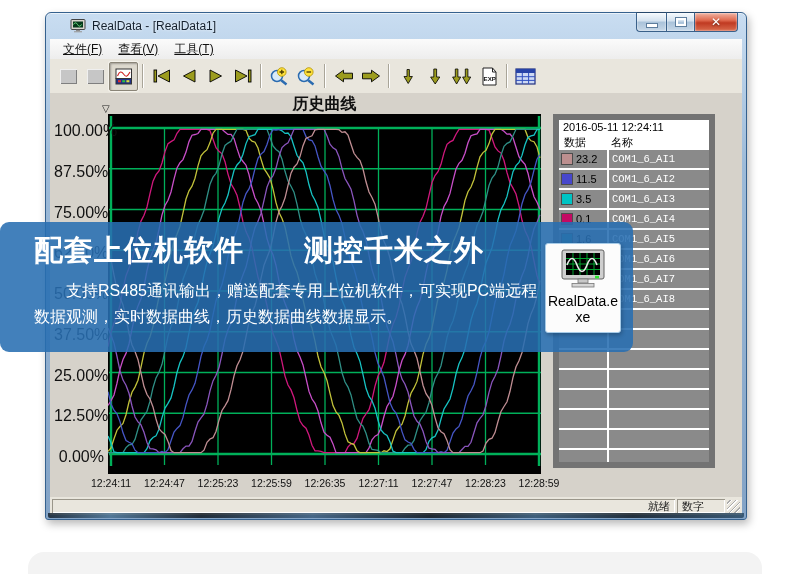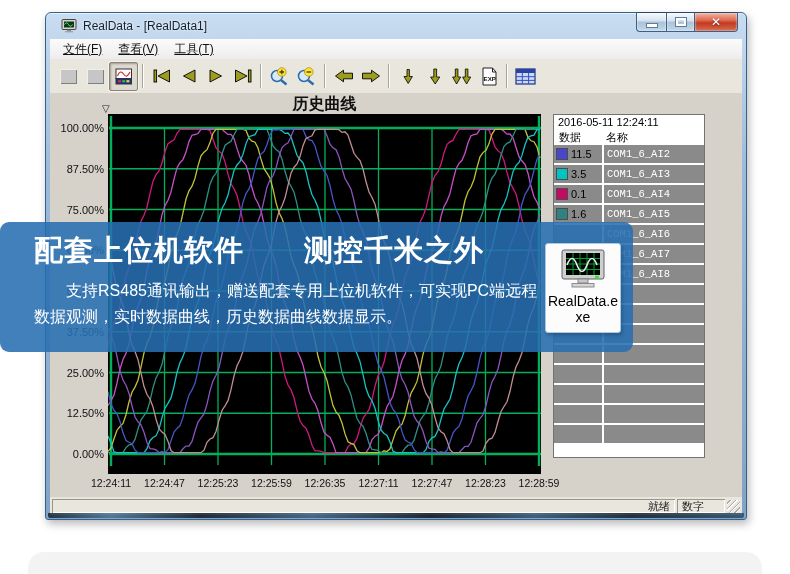--- a/index.html
+++ b/index.html
@@ -11,21 +11,21 @@
         background:#f3f3f3;border-radius:16px 16px 0 0;}
 
   
   .window{position:absolute;left:45px;top:12px;width:700px;height:506px;
         border:1px solid #35618e;border-radius:6px 6px 3px 3px;
         background:linear-gradient(180deg,#c9ddf1 0%,#9dbbd9 30%,#83a3c6 100%);
         box-shadow:inset 0 1px 0 rgba(255,255,255,.6), 2px 4px 9px rgba(0,0,0,.28);}
   .window::after{content:"";position:absolute;left:2px;right:2px;bottom:1px;height:5px;
         border-radius:0 0 2px 2px;opacity:.85;
         background:linear-gradient(90deg,#16222e 0%,#49708f 9%,#101820 22%,#3c5d7c 38%,#0d1319 55%,#33546f 70%,#121c26 84%,#2c4c66 100%);}
-  .titlebar{position:absolute;left:0;top:0;right:0;height:26px;display:flex;align-items:center;padding:0 15px;}
+  .titlebar{position:absolute;left:0;top:0;right:0;height:26px;display:flex;align-items:center;padding:0 24px;}
   .title-text{font-size:12px;color:#15212e;margin-left:6px;text-shadow:0 0 3px rgba(255,255,255,.9);}
   .caption-buttons{position:absolute;top:-1px;right:8px;display:flex;}
   .cap-btn{height:18px;border:1px solid #3a618a;border-top:1px solid #27486b;display:flex;align-items:center;justify-content:center;
         background:linear-gradient(#f6fafd,#d3e1ee 45%,#a9c2da 50%,#c6d7e7);box-shadow:inset 0 0 2px #fff;}
   .cap-min{width:29px;border-radius:0 0 0 4px;border-right:none;}
   .cap-max{width:27px;}
   .cap-close{width:42px;border-radius:0 0 4px 0;border-left:none;
         background:linear-gradient(#f0b3a2,#e06a4f 40%,#c03a22 55%,#d96b4d);}
   .glyph-min{width:10px;height:3px;background:#fff;border:1px solid #5d7d9d;margin-top:6px;}
   .glyph-max{width:10px;height:8px;border:2px solid #fff;outline:1px solid #5d7d9d;box-sizing:border-box;background:transparent;}
@@ -41,26 +41,26 @@
   .tb-sep{width:1px;height:24px;background:#a9a598;border-right:1px solid #fff;margin:0 4px;}
   .tb-btn{width:27px;height:27px;display:flex;align-items:center;justify-content:center;border-radius:2px;}
   .tb-btn.pressed{border:1px solid #8a8578;background:#ddd9ce;box-shadow:inset 1px 1px 2px rgba(0,0,0,.28), 0 0 0 1px #f5f3ec;}
   .sq{width:17px;height:15px;background:#c6c6c6;box-shadow:inset 1px 1px 0 #efefef, inset -1px -1px 0 #7f7f7f;}
 
   .client{position:absolute;top:80px;left:4px;right:4px;bottom:22px;background:#d6d2ca;overflow:hidden;}
   .chart-title{position:absolute;left:58px;top:1px;width:433px;text-align:center;
         font-size:16px;font-weight:bold;color:#111;}
   .plot-wrap{position:absolute;left:58px;top:21px;width:433px;height:360px;background:#000;}
   .plot-marker{position:absolute;left:52px;top:10px;font-size:10px;color:#1a1a1a;}
-  .ylabel{position:absolute;width:50px;text-align:right;font-size:11px;color:#111;}
+  .ylabel{position:absolute;width:50px;text-align:right;font-size:16px;color:#111;}
   .xlabel{position:absolute;width:62px;text-align:center;font-size:10.5px;color:#111;}
 
   
   .dtable{position:absolute;left:503px;top:21px;width:150px;height:342px;background:#fff;
-        border:1px solid #737373;overflow:hidden;font-size:11px;}
+        border:6px solid #737373;overflow:hidden;font-size:11px;}
   .dt-ts{height:15px;line-height:15px;padding-left:4px;color:#000;background:#fff;}
   .dt-head{position:relative;height:14px;background:#fff;color:#000;border-bottom:1px solid #fff;}
   .dt-head .c1{position:absolute;left:5px;top:0;}
   .dt-head .c2{position:absolute;left:52px;top:0;}
   .dt-row{display:flex;height:18px;margin-bottom:2px;}
   .dt-val{width:46px;background:#8a8a8a;display:flex;align-items:center;gap:3px;padding-left:2px;color:#000;margin-right:2px;}
   .dt-name{flex:1;background:#8a8a8a;color:#fff;display:flex;align-items:center;padding-left:3px;
         font-family:"Liberation Mono","DejaVu Sans Mono",monospace;font-size:10.5px;}
   .swatch{width:10px;height:10px;border:1px solid #4c4c4c;flex:0 0 auto;}
 
@@ -291,20 +291,27 @@
 
       <div class="dtable">
         <div class="dt-ts">2016-05-11 12:24:11</div>
         <div class="dt-head">
           <span class="c1">数据</span>
           <span class="c2">名称</span>
         </div>
         <div id="dt-rows">
             <div class="dt-row">
               <div class="dt-val">
+                <span class="swatch" style="background: rgb(188, 143, 143);"></span>
+                <span>23.2</span>
+              </div>
+              <div class="dt-name">COM1_6_AI1</div>
+            </div>
+            <div class="dt-row">
+              <div class="dt-val">
                 <span class="swatch" style="background: rgb(71, 71, 204);"></span>
                 <span>11.5</span>
               </div>
               <div class="dt-name">COM1_6_AI2</div>
             </div>
             <div class="dt-row">
               <div class="dt-val">
                 <span class="swatch" style="background: rgb(0, 196, 196);"></span>
                 <span>3.5</span>
               </div>

